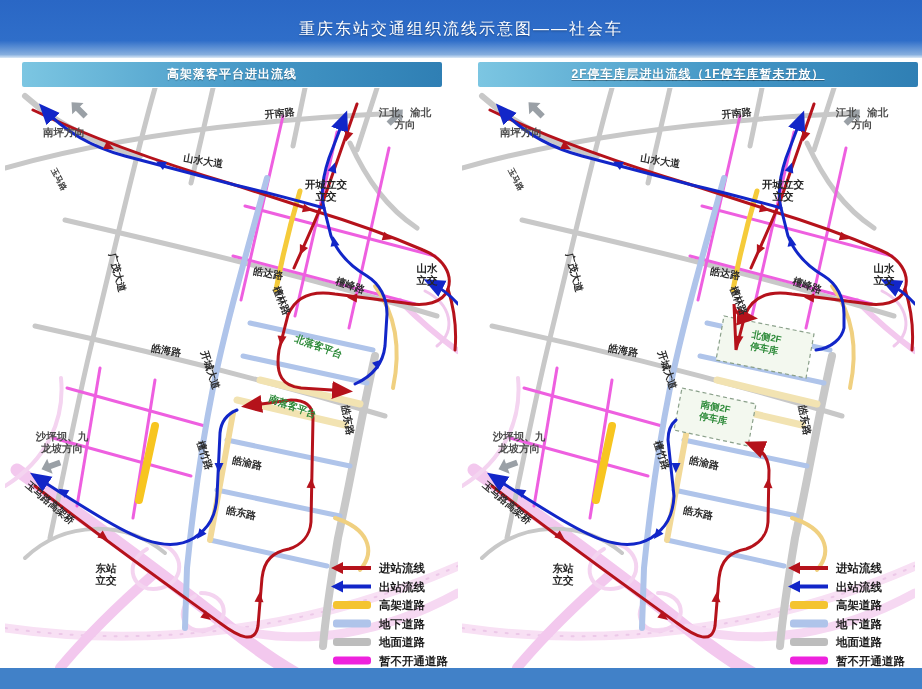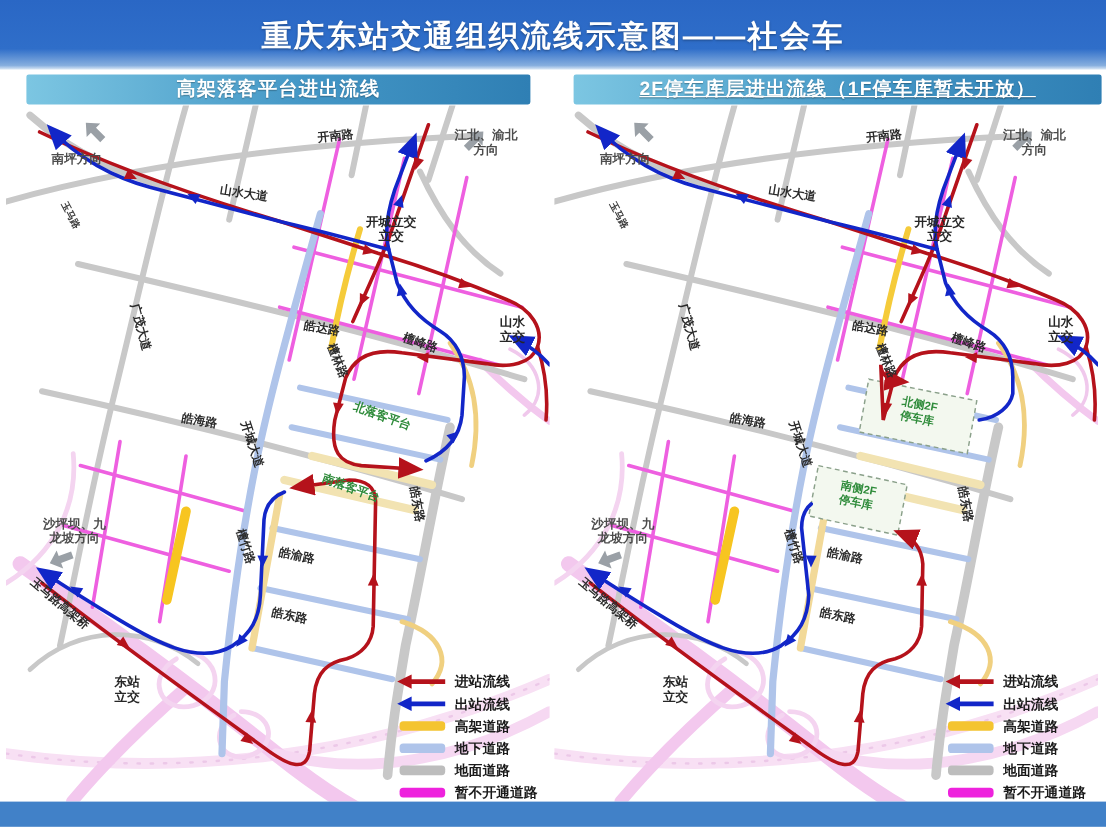--- a/index.html
+++ b/index.html
@@ -1,25 +1,25 @@
 <!DOCTYPE html>
 <html><head>
 <meta charset="utf-8">
 <style>
   html,body{margin:0;padding:0;background:#ffffff;}
   body{width:922px;height:689px;position:relative;overflow:hidden;
        font-family:"Liberation Sans","DejaVu Sans",sans-serif;}
   .banner{position:absolute;left:0;top:0;width:922px;height:58px;
           background:linear-gradient(180deg,#2a67c5 0%,#2f6ec9 70%,#86aede 94%,#dce9f6 100%);
           display:flex;align-items:center;justify-content:center;}
-  .banner h1{margin:0;color:#ffffff;font-size:25px;font-weight:bold;letter-spacing:2px;
+  .banner h1{margin:0;color:#ffffff;font-size:16px;font-weight:normal;letter-spacing:2px;
              text-shadow:0 1px 2px rgba(0,0,0,.35);}
   .panel-header{position:absolute;top:62px;height:25px;
           background:linear-gradient(90deg,#7cc6e2 0%,#4497c6 55%,#2f7fb4 100%);
-          color:#fff;font-weight:bold;font-size:16px;letter-spacing:1px;
+          color:#fff;font-weight:bold;font-size:12px;letter-spacing:1px;
           display:flex;align-items:center;justify-content:center;
           text-shadow:0 1px 1px rgba(0,0,0,.3);border-radius:2px;}
   #hdrL{left:22px;width:420px;}
   #hdrR{left:478px;width:440px;text-decoration:underline;}
   .map{position:absolute;top:88px;width:453px;height:580px;background:#fff;}
   #mapL{left:5px;} #mapR{left:462px;}
   .footer{position:absolute;left:0;top:668px;width:922px;height:21px;background:#4181c8;}
   svg text{user-select:none;}
   .road{font-size:10px;font-weight:bold;fill:#2b2b2b;}
   .road-sm{font-size:8px;font-weight:bold;fill:#3a3a3a;}

